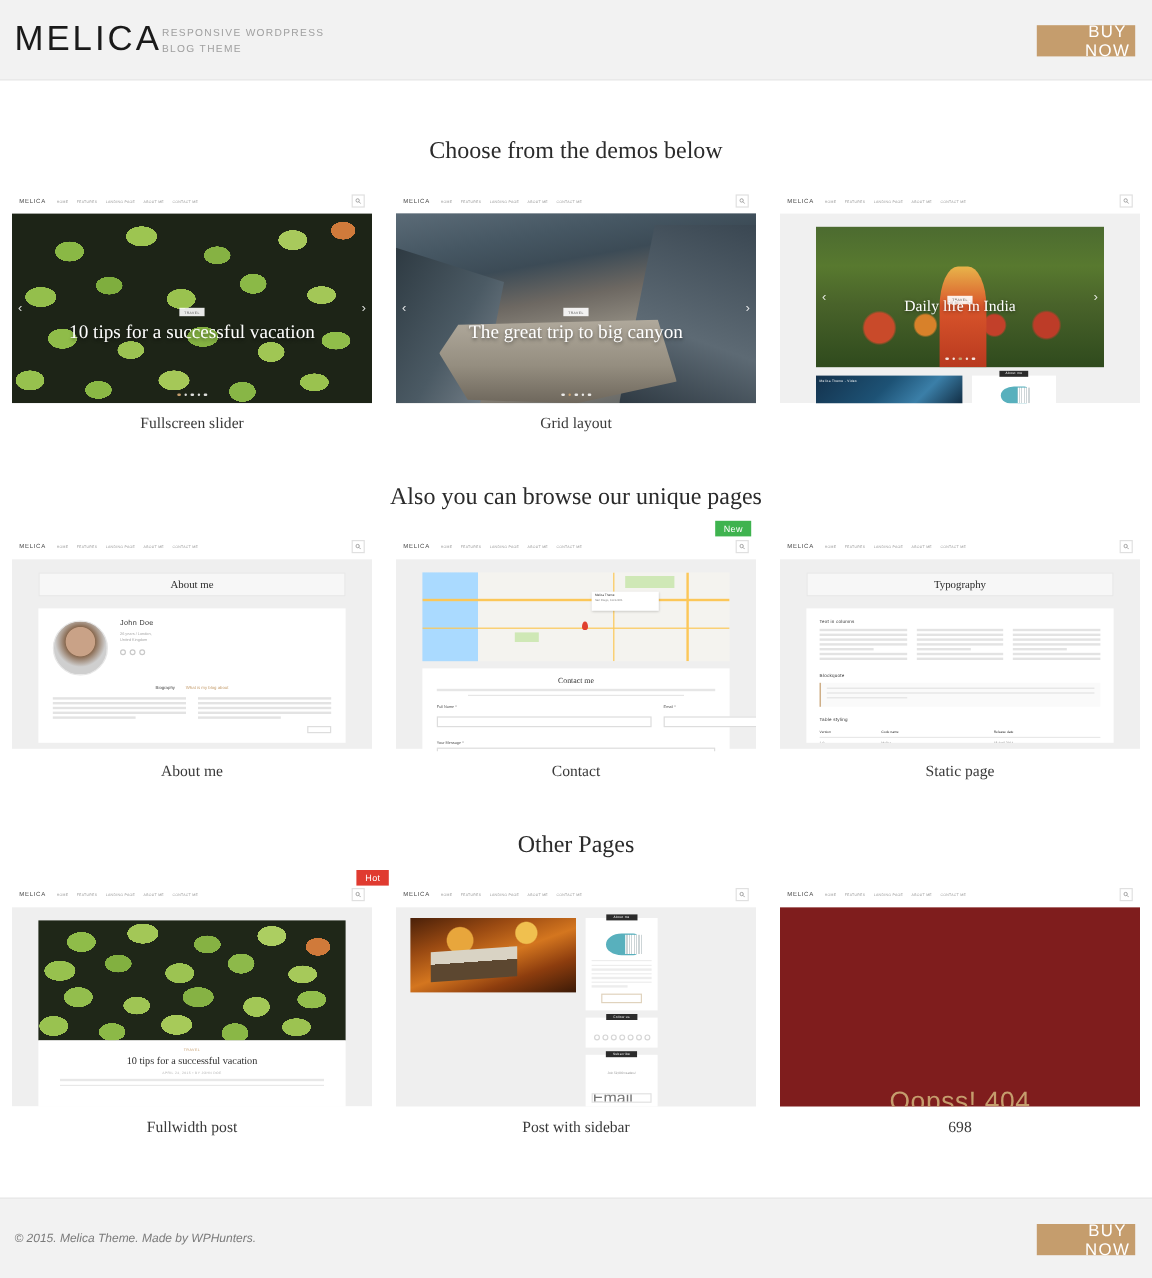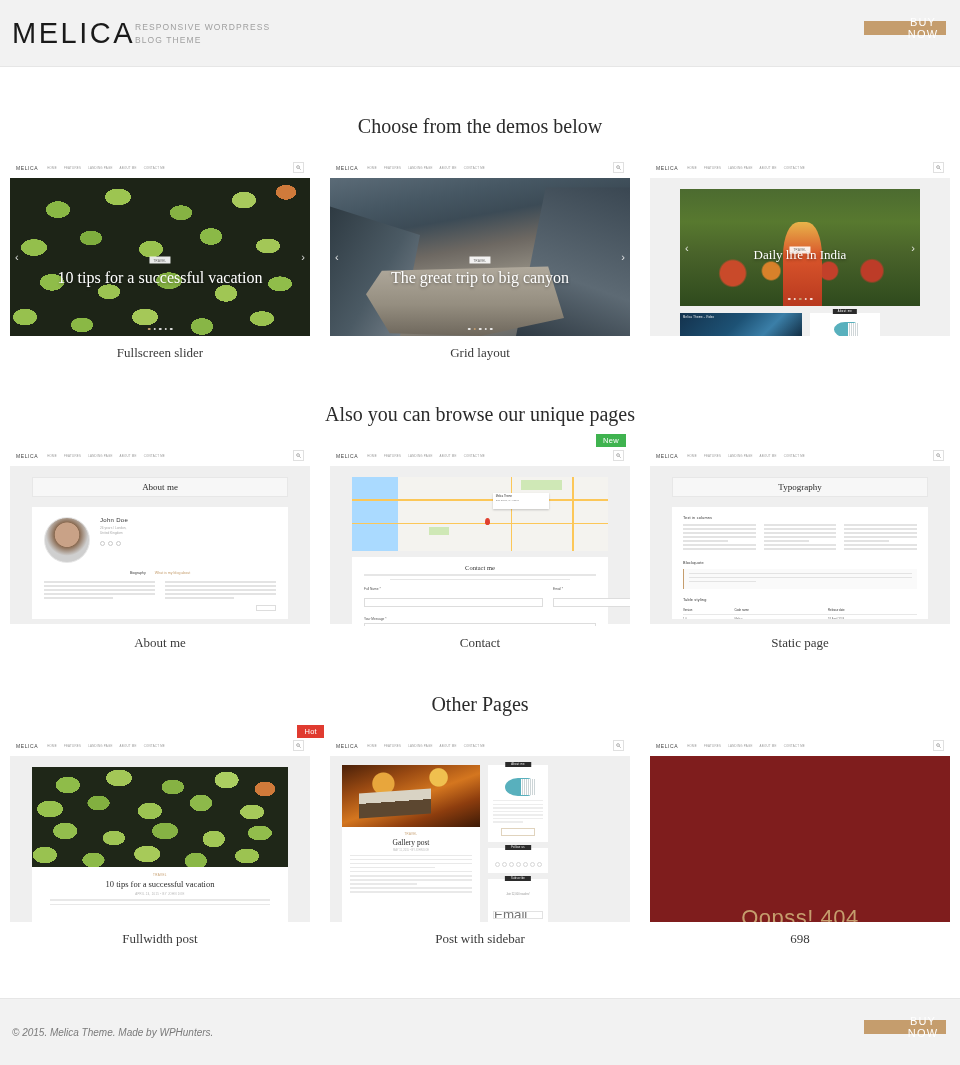--- a/index.html
+++ b/index.html
@@ -31,24 +31,24 @@
     font-size:8.5px;
     letter-spacing:1.1px;
     line-height:1.55;
     color:#a0a0a0;
     text-transform:uppercase;
     padding-top:2px;
   }
   .buy-now{
     position:absolute;
     right:14px; top:21px;
-    width:82px; height:14px;
+    width:82px; height:26px;
     background:#c59d6d;
     color:#fff;
-    font-size:11px;
+    font-size:14px;
     letter-spacing:1.2px;
     display:flex; align-items:center; justify-content:center;
     cursor:pointer;
     border:none;
     font-family:"Liberation Sans", sans-serif;
     padding-left:36px;
   }
 
   
   .section-title{
@@ -845,37 +845,20 @@
               <circle cx="6.5" cy="6.5" r="4.5" fill="none" stroke="#888" stroke-width="2"></circle>
               <line x1="10" y1="10" x2="15" y2="15" stroke="#888" stroke-width="2"></line>
             </svg>
         </div>
       </div>
       <div class="ps-body">
         <div class="ps-main">
           <div class="ps-img">
             <div class="ps-bench"></div>
           </div>
-          <div class="ps-white">
-            <div class="ps-cat">TRAVEL</div>
-            <div class="ps-t">Gallery post</div>
-            <div class="ps-m">MAY 11, 2015   •   BY JOHN DOE</div>
-            <div class="ps-l">
-                <i></i>
-                <i></i>
-                <i></i>
-                <i style="width:70%"></i>
-                <i></i>
-                <i></i>
-                <i></i>
-                <i style="width:55%"></i>
-                <i></i>
-                <i></i>
-              </div>
-          </div>
         </div>
         <div class="ps-side">
           <div class="w-box">
             <span class="w-rib">About me</span>
             <div class="w-logo"></div>
             <div class="w-l">
                 <i></i>
                 <i></i>
                 <i></i>
                 <i></i>

